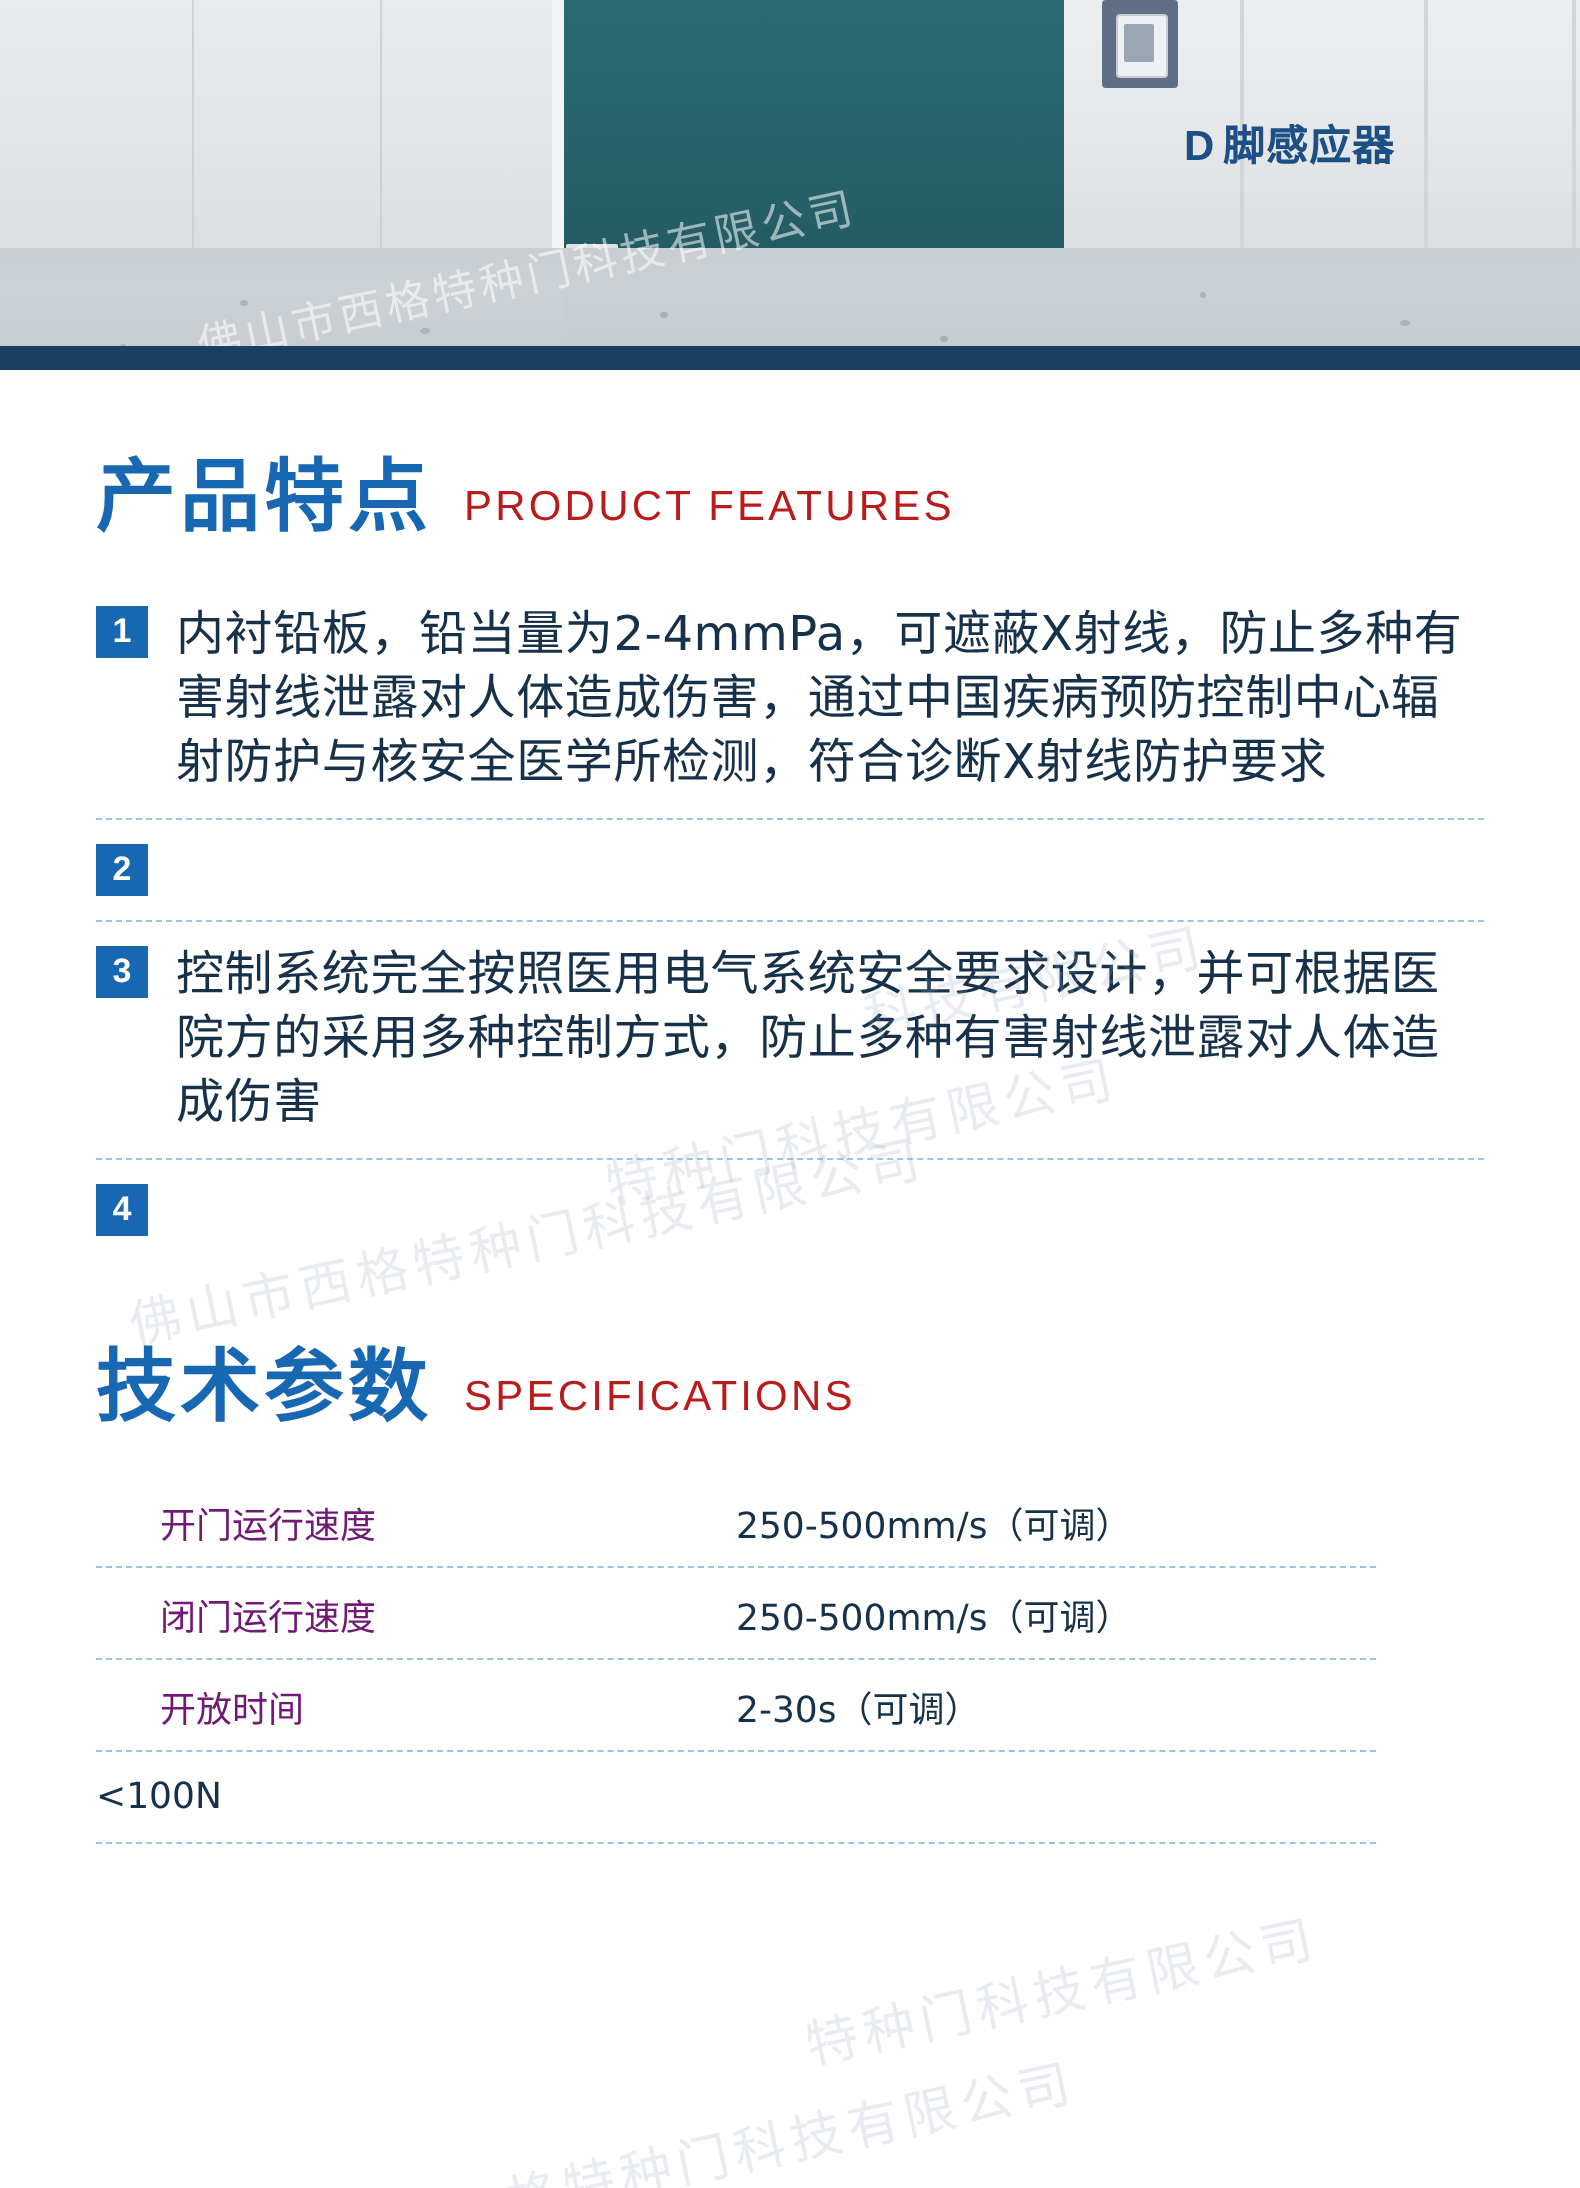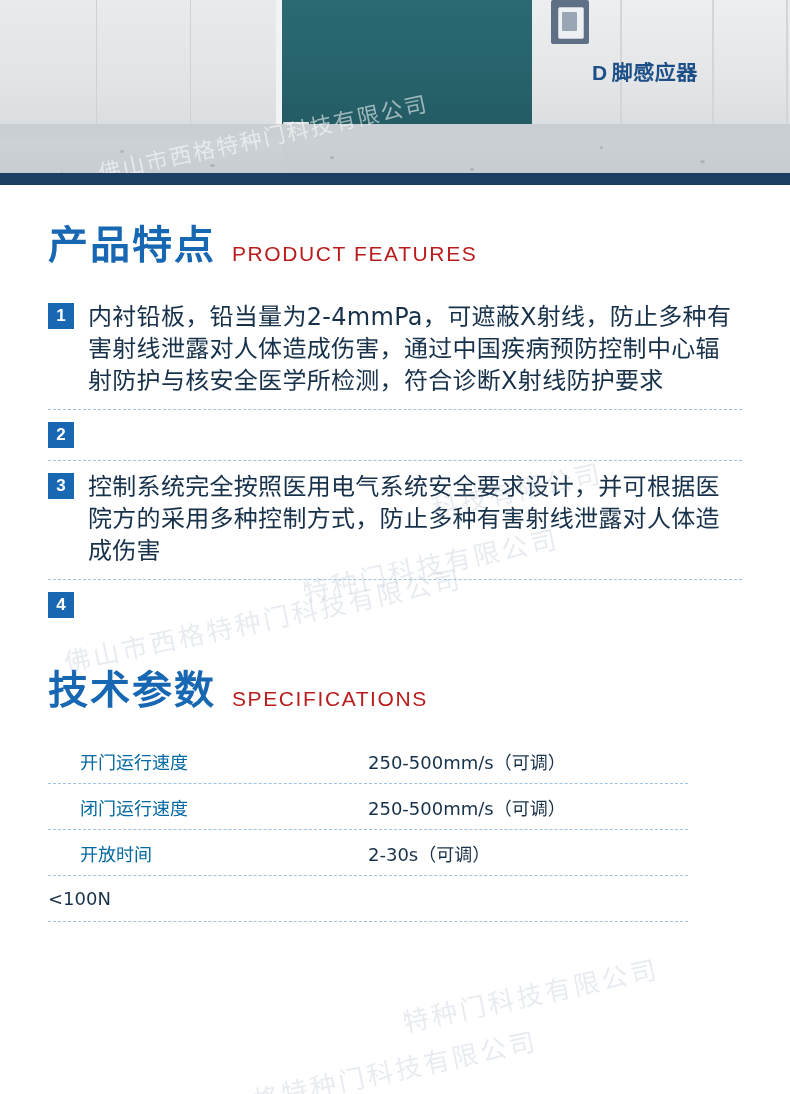--- a/index.html
+++ b/index.html
@@ -144,21 +144,21 @@
     align-items: flex-end;
     padding-left: 48px;
     margin-top: 44px;
   }
   .section-head .zh {
     font-size: 40px;
     font-weight: bold;
     color: #1767b2;
     letter-spacing: 2px;
     line-height: 1;
-    font-family: Liberation Mono, monospace;
+    font-family: Liberation Serif, serif;
   }
   .section-head .en {
     font-size: 21px;
     color: #b91c1c;
     letter-spacing: 1.6px;
     margin-left: 16px;
     padding-bottom: 3px;
     font-family: "Liberation Sans", sans-serif;
   }
 
@@ -204,21 +204,21 @@
     display: flex;
     align-items: center;
     height: 45px;
     border-bottom: 1px dashed #9fc2e0;
   }
   .spec-row .k {
     width: 320px;
     padding-left: 32px;
     box-sizing: border-box;
     font-size: 18px;
-    color: #0369a1;
+    color: #701a75;
     font-family: "DejaVu Sans", "Liberation Sans", sans-serif;
   }
   .spec-row .v {
     font-size: 18px;
     color: #17314a;
     font-family: "DejaVu Sans", "Liberation Sans", sans-serif;
   }
 
   
   .body-wm {

